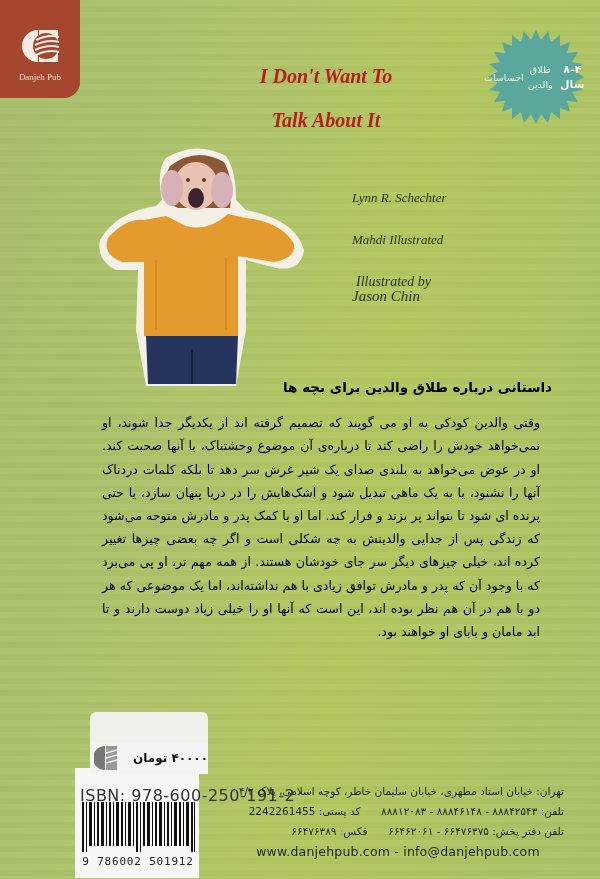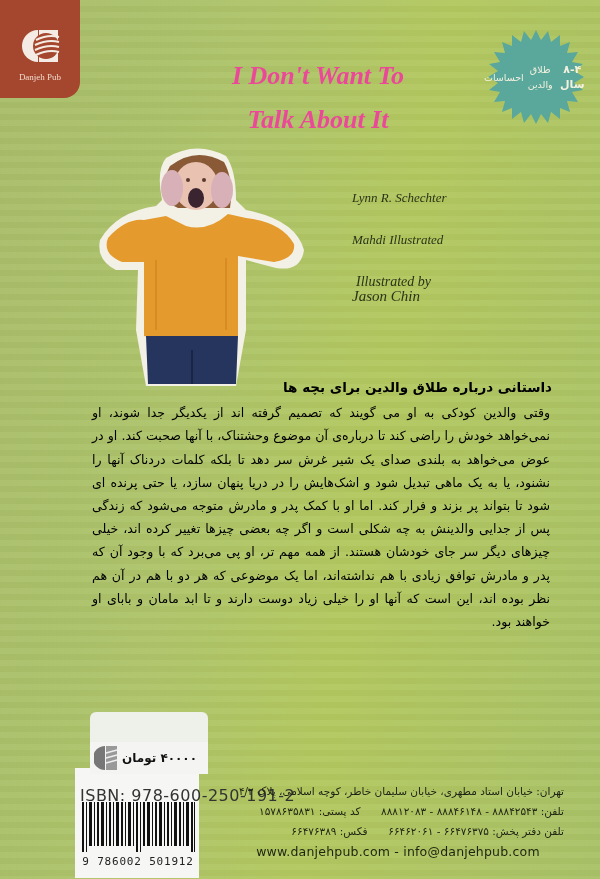--- a/index.html
+++ b/index.html
@@ -17,23 +17,23 @@
       position: absolute; left: 0; top: 0; width: 80px; height: 98px;
       background: #a4472e; border-bottom-right-radius: 16px;
       display: flex; flex-direction: column; align-items: center;
     }
     .logo-mark { margin-top: 28px; width: 40px; height: 36px; }
     .logo-text {
       margin-top: 8px; font-family: "Liberation Serif", serif; 
       font-size: 9px; color: #f1d9cc;
     }
     .title {
-      position: absolute; left: 168px; top: 54px; width: 300px; text-align: center;
+      position: absolute; left: 176px; top: 54px; width: 300px; text-align: center;
       font-family: "Liberation Serif", serif; font-style: italic; font-weight: bold;
-      color: #ec4899; font-size: 26px; line-height: 44px;
+      color: #b91c1c; font-size: 20px; line-height: 44px;
     }
     .badge {
       position: absolute; left: 484px; top: 28px; width: 104px; height: 98px;
     }
     .badge svg { position: absolute; inset: 0; }
     .badge-text {
       position: absolute; inset: 0; display: flex; align-items: center; justify-content: center;
       color: #f4f1df; font-size: 9.5px; line-height: 15px; direction: rtl; text-align: center;
     }
     .badge-text .age { font-size: 11px; font-weight: bold; }
@@ -45,31 +45,31 @@
       font-family: "Liberation Serif", serif; font-style: italic;
     }
     .credit-author { font-size: 13px; position: absolute; left: 0; white-space: nowrap; }
     .credit-ill-label { font-size: 14px; position: absolute; left: 4px; white-space: nowrap; }
     .credit-ill-name { font-size: 15px; position: absolute; left: 0; white-space: nowrap; text-align: center; }
     .body-text {
       position: absolute; left: 90px; top: 376px; width: 462px; direction: rtl; text-align: justify;
       color: #000000; font-size: 12.6px; line-height: 23.2px;
     }
     .body-heading { font-weight: bold; font-size: 13.5px; margin-bottom: 2px; }
-    .body-para { margin: 2px; text-align-last: right; }
+    .body-para { margin: 12px; text-align-last: right; }
     .sticker {
       position: absolute; left: 90px; top: 712px; width: 118px; height: 60px;
       background: #eef0ea; border-radius: 6px;
     }
     .barcode-label {
       position: absolute; left: 75px; top: 768px; width: 124px; height: 110px; background: #f6f6f4;
     }
     .price-sticker {
       position: absolute; left: 90px; top: 742px; width: 118px; height: 32px;
-      background: #f4f4f2; display: flex; align-items: center; gap: 4px; padding-left: 4px; box-sizing: border-box;
+      background: #f4f4f2; display: flex; align-items: center; gap: 4px; padding-left: 4px; box-sizing: border-box; justify-content: space-between;
     }
     .price-logo { width: 24px; height: 26px; }
     .price-text { font-weight: bold; font-size: 12px; color: #111; direction: rtl; }
     .isbn-text {
       position: absolute; left: 80px; top: 786px; width: 120px; font-size: 16px; color: #333; letter-spacing: 0.5px; white-space: nowrap;
     }
     .barcode {
       position: absolute; left: 80px; top: 802px; width: 116px; height: 50px;
     }
     .barcode-digits {
@@ -202,21 +202,21 @@
 </svg>
 <div class="barcode-digits">9 786002 501912</div>
 
 <div class="contact">
   <div class="contact-line">تهران: خیابان استاد مطهری، خیابان سلیمان خاطر، کوچه اسلامی، پلاک ۴/۲</div>
   <div class="contact-line">
     <span>تلفن:</span>
     <span>۸۸۸۴۲۵۴۳ - ۸۸۸۴۶۱۴۸ - ۸۸۸۱۲۰۸۳</span>
     <span class="gap"></span>
     <span>کد پستی:</span>
-    <span>۱۵۷۸۶۳۵۸۳۱</span>
+    <span>2242261455</span>
   </div>
   <div class="contact-line">
     <span>تلفن دفتر پخش:</span>
     <span>۶۶۴۷۶۳۷۵ - ۶۶۴۶۲۰۶۱</span>
     <span class="gap"></span>
     <span>فکس:</span>
     <span>۶۶۴۷۶۳۸۹</span>
   </div>
 </div>
 <div class="web-line">

